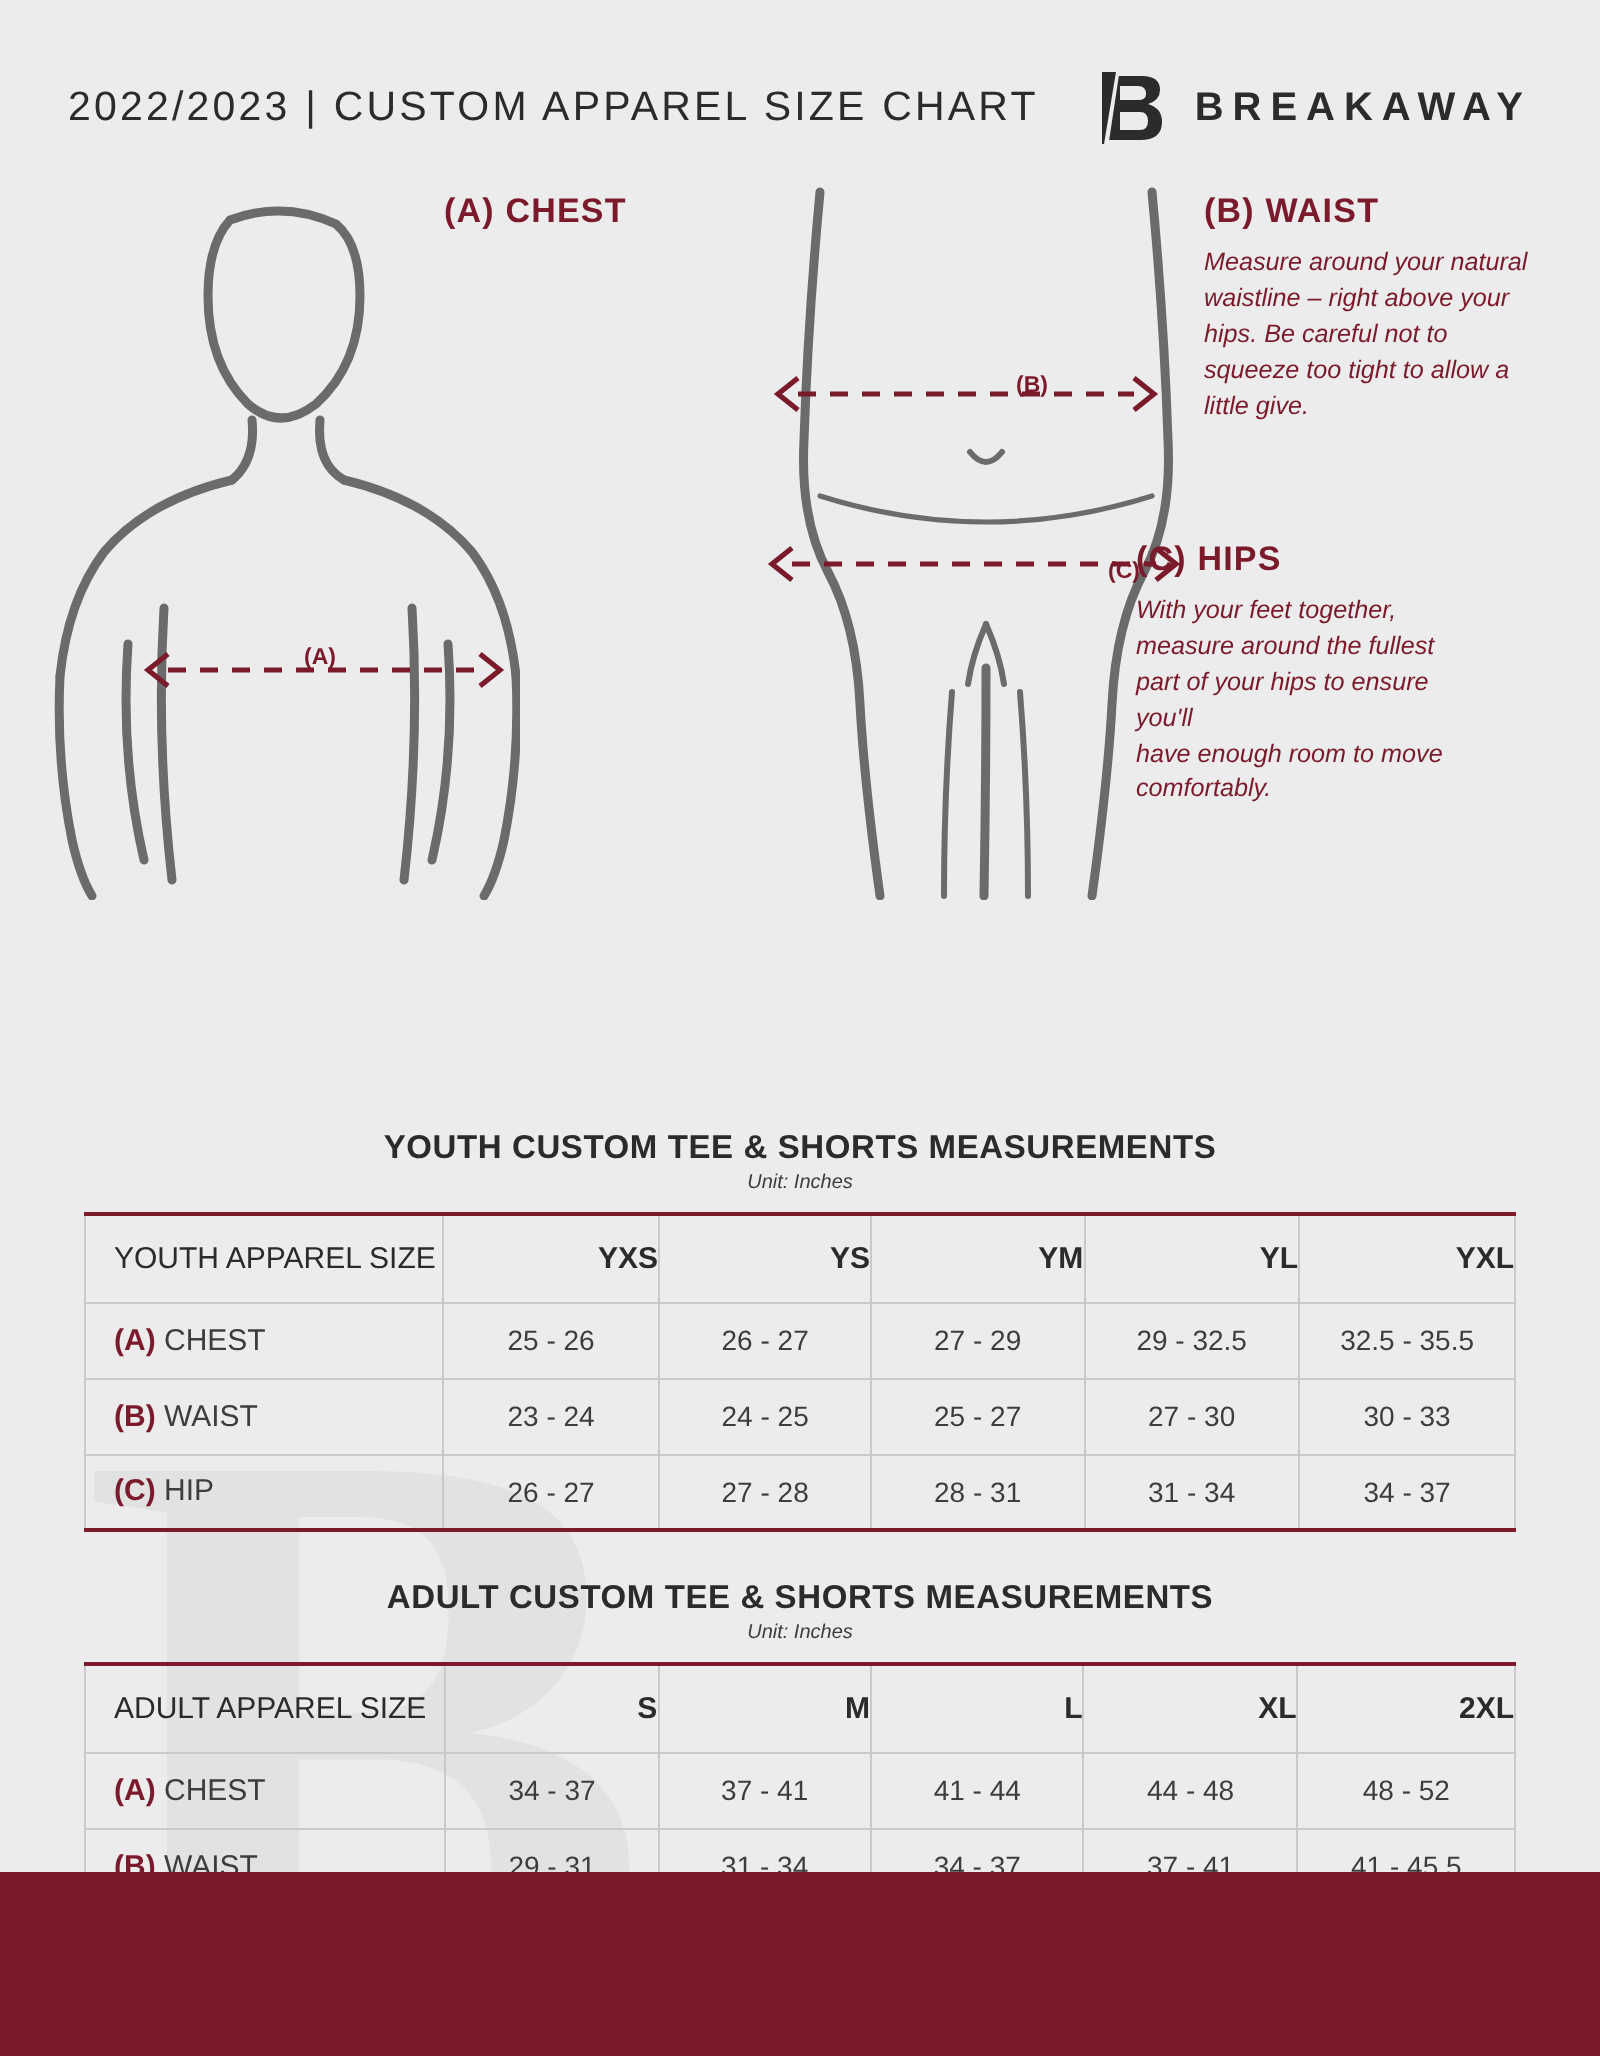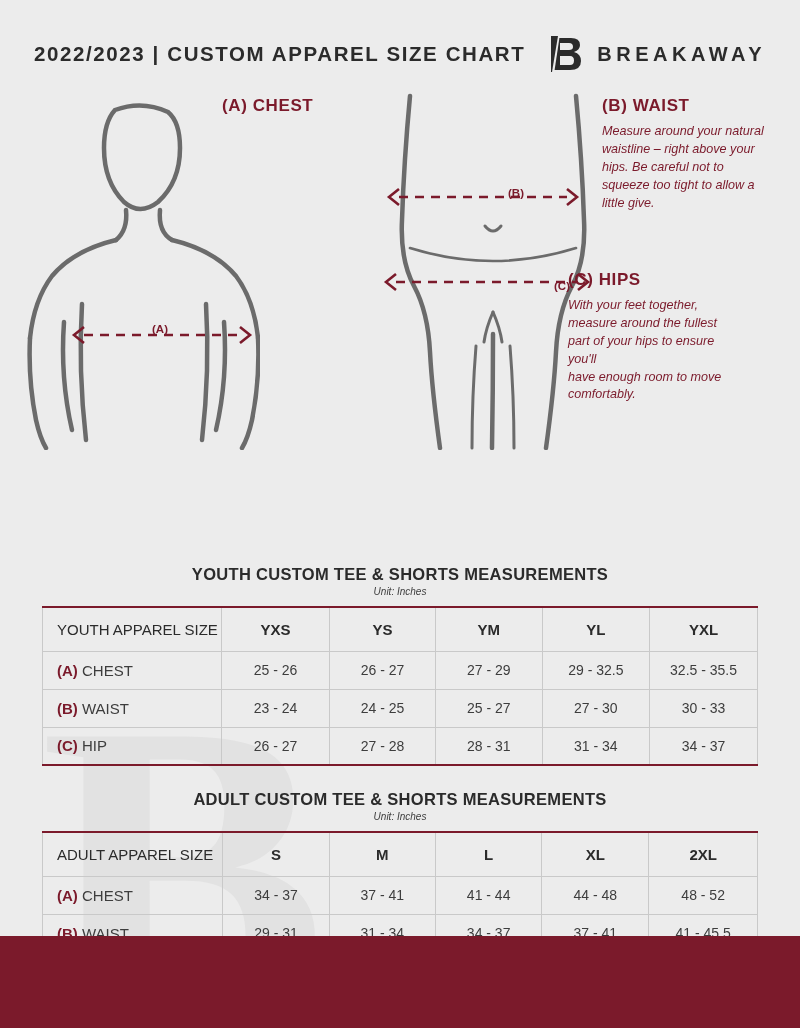--- a/index.html
+++ b/index.html
@@ -38,21 +38,21 @@
   .header {
     position: relative;
     z-index: 2;
     display: flex;
     align-items: center;
     justify-content: space-between;
     padding: 34px 34px 0 34px;
   }
   .header-title {
     font-family: "Liberation Sans", sans-serif;
-    font-weight: 700;
+    font-weight: 400;
     font-size: 20.5px;
     letter-spacing: 1.6px;
     color: #2b2b2b;
     white-space: nowrap;
   }
   .brand {
     display: flex;
     align-items: center;
     gap: 14px;
   }
@@ -146,21 +146,21 @@
     font-weight: 400;
     font-size: 15px;
   }
   tbody tr:last-child td { border-bottom: 2.5px solid #7b1a2b; }
   td.rowhead {
     text-align: left;
     padding-left: 14px;
     font-size: 15px;
   }
   td.rowhead .lbl { color: #7b1a2b; font-weight: 700; }
-  .col-head { width: 128px; }
+  .col-head { width: 128px; text-align: right; }
   .col-first { width: 204px; }
 
   
   .footer-bar {
     position: absolute;
     left: 0; bottom: 0;
     width: 800px;
     height: 92px;
     background: #7b1a2b;
     z-index: 3;

